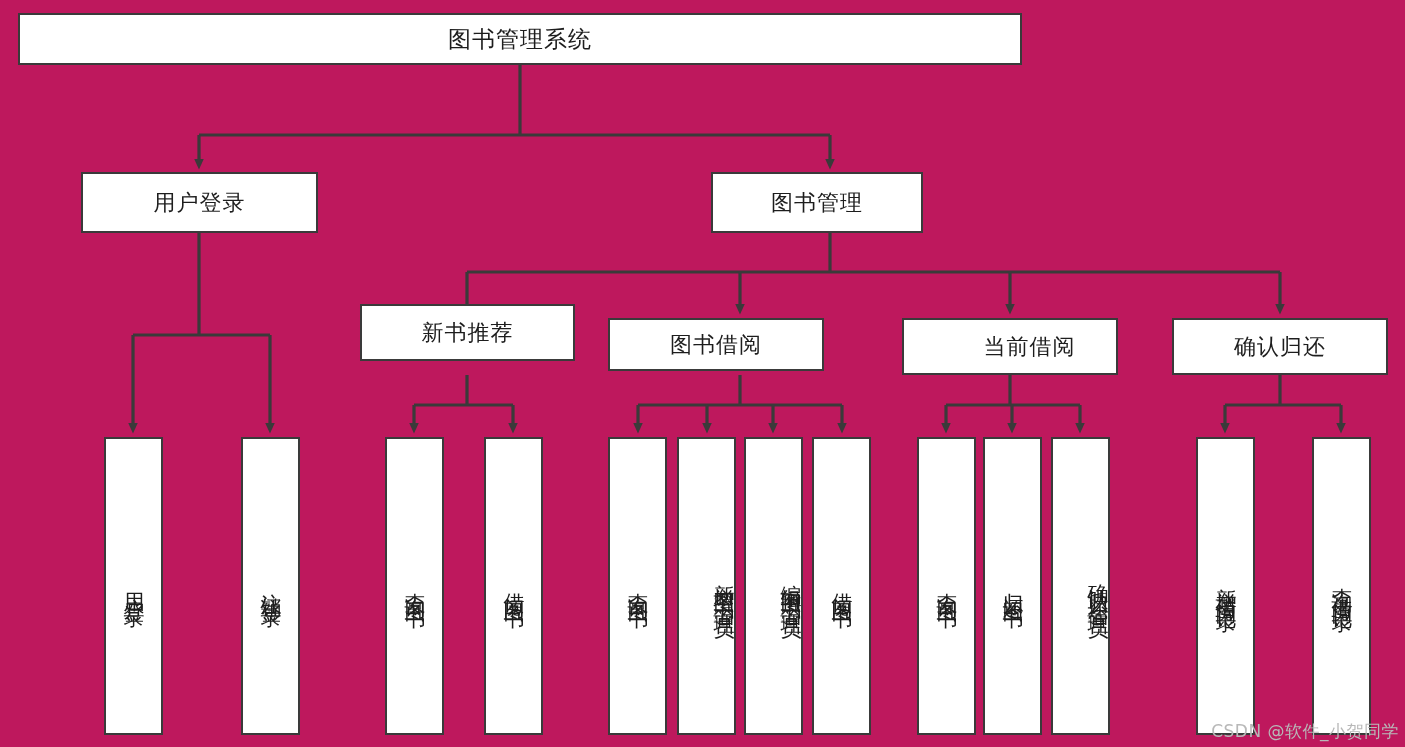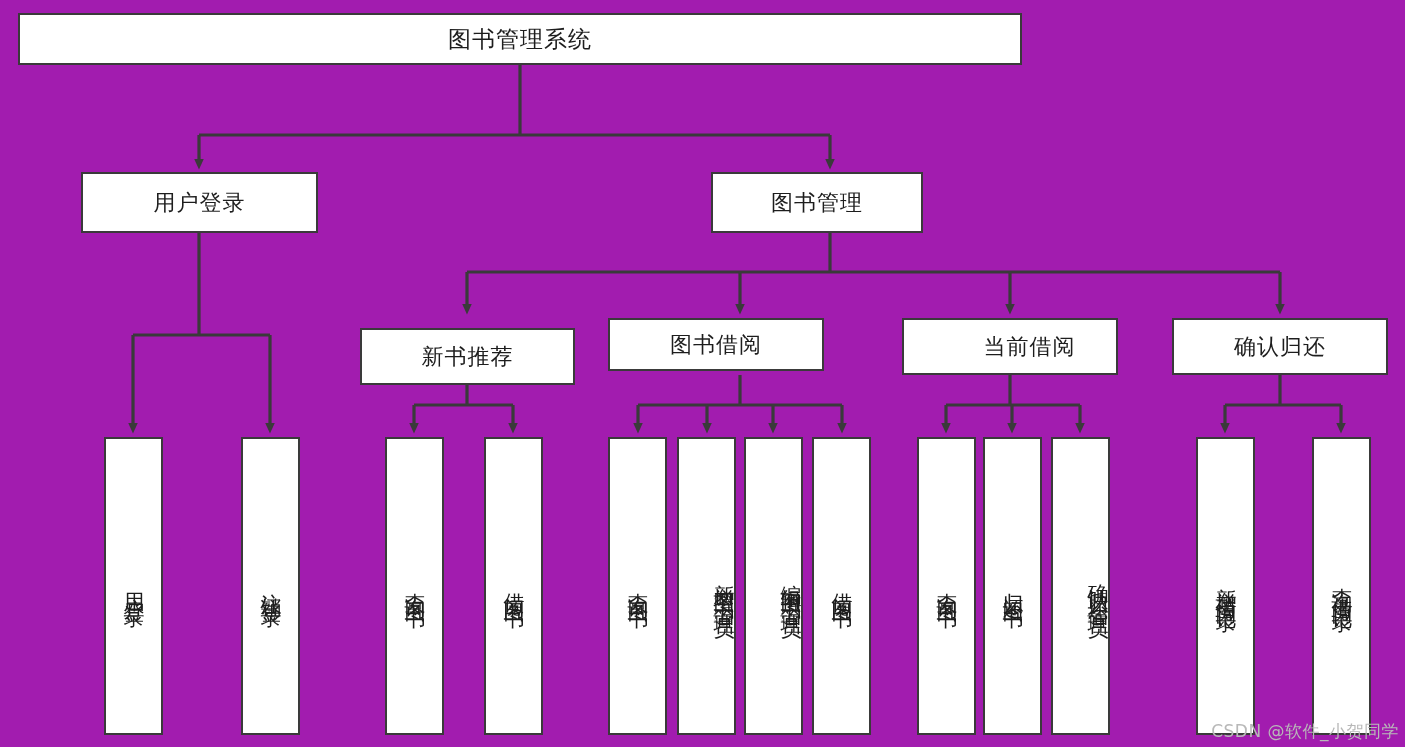--- a/index.html
+++ b/index.html
@@ -7,21 +7,21 @@
     padding: 0;
     background: #ffffff;
   }
   body {
     font-family: "DejaVu Sans", "Liberation Sans", sans-serif;
   }
   #canvas {
     position: relative;
     width: 1405px;
     height: 747px;
-    background: #a21caf;
+    background: #be185d;
     overflow: hidden;
   }
   svg.edges {
     position: absolute;
     left: 0;
     top: 0;
     width: 1405px;
     height: 747px;
     pointer-events: none;
   }
@@ -130,21 +130,21 @@
     <span class="label">图书管理系统</span>
   </div>
 
   <div class="node horiz" style="left:81px; top:172px; width:237px; height:61px;">
     <span class="label">用户登录</span>
   </div>
   <div class="node horiz" style="left:711px; top:172px; width:212px; height:61px;">
     <span class="label">图书管理</span>
   </div>
 
-  <div class="node horiz" style="left:360px; top:328px; width:215px; height:57px;text-align:center;">
+  <div class="node horiz" style="left:360px; top:304px; width:215px; height:57px;text-align:center;">
     <span class="label">新书推荐</span>
   </div>
   <div class="node horiz" style="left:608px; top:318px; width:216px; height:53px;">
     <span class="label">图书借阅</span>
   </div>
   <div class="node horiz" style="left:902px; top:318px; width:216px; height:57px;padding-left:39px;">
     <span class="label">当前借阅</span>
   </div>
   <div class="node horiz" style="left:1172px; top:318px; width:216px; height:57px;">
     <span class="label">确认归还</span>

